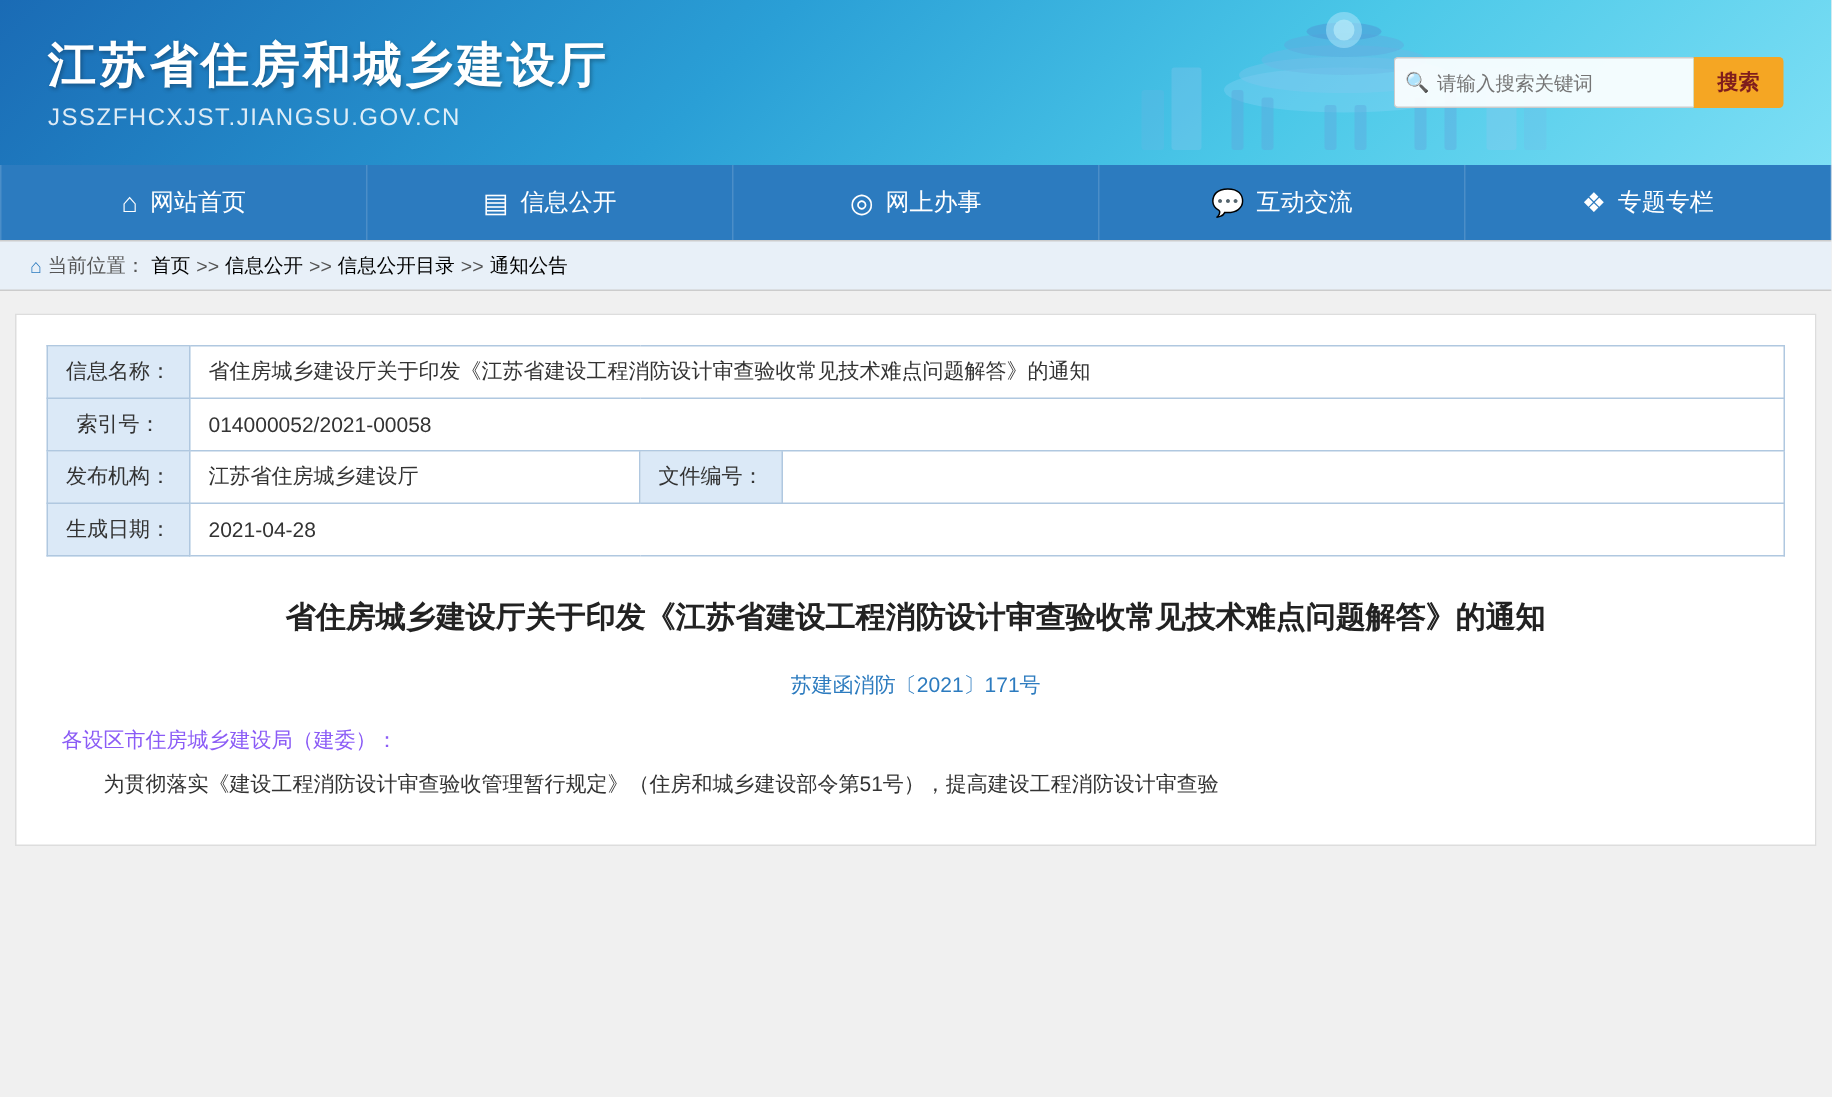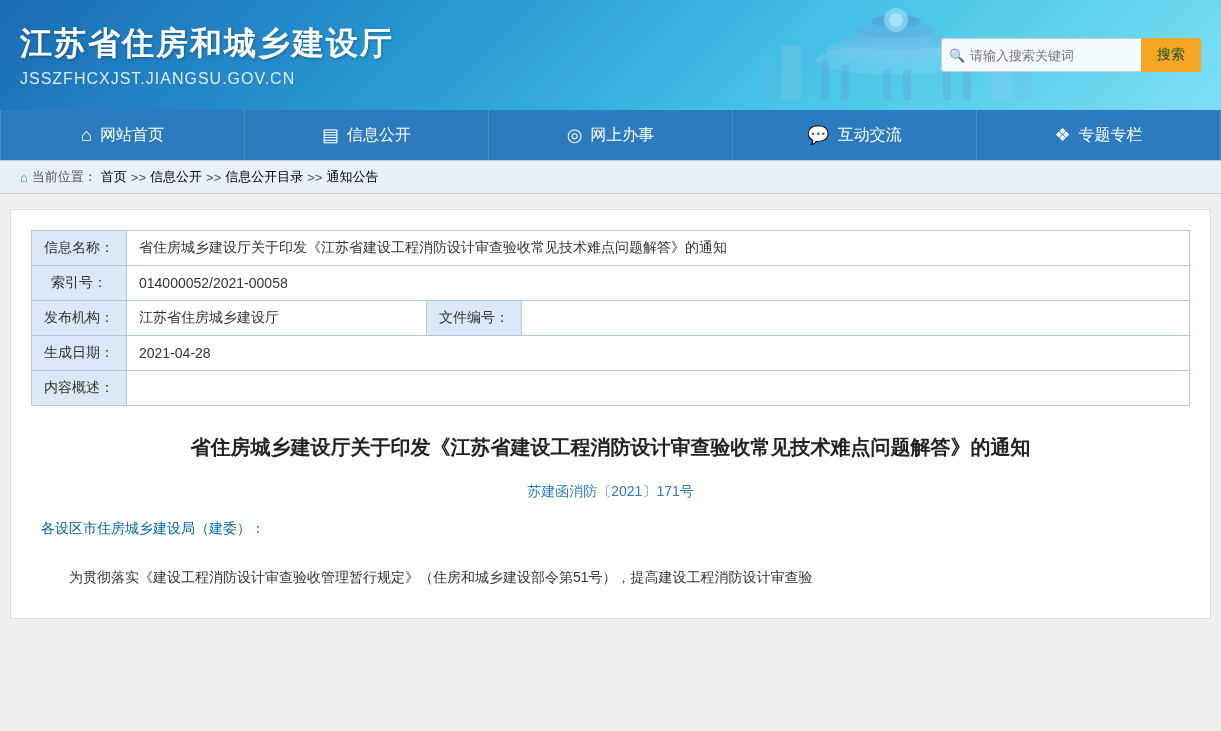--- a/index.html
+++ b/index.html
@@ -5,21 +5,21 @@
     * { margin: 0; padding: 0; box-sizing: border-box; }
     body { font-family: "Microsoft YaHei", SimHei, Arial, sans-serif; font-size: 14px; background: #f0f0f0; width: 1221px; }
 
     
     .header {
       background: linear-gradient(135deg, #1a6bb5 0%, #2a9fd6 40%, #4bc8e8 70%, #7ddff5 100%);
       height: 110px;
       display: flex;
       align-items: center;
       justify-content: space-between;
-      padding: 0 20px;
+      padding: 0 32px;
       position: relative;
       overflow: hidden;
       gap: 24px;
     }
     .header-logo {
       z-index: 1;
     }
     .header-logo .title-cn {
       font-size: 32px;
       font-weight: bold;
@@ -161,22 +161,22 @@
     }
 
     
     .content-section {
       font-size: 14px;
       color: #333;
       line-height: 1.8;
       padding: 0 10px;
     }
     .content-section .recipient {
-      color: #0369a1;
-      margin-bottom: 24px;
+      color: #8b5cf6;
+      margin-bottom: 4px;
     }
     .content-section p {
       text-indent: 2em;
       margin-bottom: 8px;
     }
 
     
     .header-building {
       position: absolute;
       right: 150px;
@@ -220,21 +220,21 @@
   <div class="header-logo">
     <div class="title-cn">江苏省住房和城乡建设厅</div>
     <div class="title-en">JSSZFHCXJST.JIANGSU.GOV.CN</div>
   </div>
 
   <div class="header-search">
     <div style="position:relative;">
       <span style="position:absolute;left:8px;top:50%;transform:translateY(-50%);color:#aaa;font-size:13px;">🔍</span>
       <input type="text" style="padding-left: 28px; width: 200px; height: 34px; border-top: 1px solid rgb(204, 204, 204); border-bottom: 1px solid rgb(204, 204, 204); border-left: 1px solid rgb(204, 204, 204); border-image: initial; border-right: none; background: rgba(255, 255, 255, 0.92); border-radius: 3px 0px 0px 3px; font-size: 13px; outline: none; color: rgb(153, 153, 153);" placeholder="请输入搜索关键词">
     </div>
-    <button style="height:34px;padding:0 16px;background:#f5a623;color:#14532d;border:none;font-size:14px;cursor:pointer;border-radius:0 3px 3px 0;font-weight:normal;">搜索</button>
+    <button style="height:34px;padding:0 16px;background:#f5a623;color:#7f1d1d;border:none;font-size:14px;cursor:pointer;border-radius:0 3px 3px 0;font-weight:bold;">搜索</button>
   </div>
 </div>
 
 <nav class="nav">
   <div class="nav-item">
     <span class="nav-icon">⌂</span>
     <span>网站首页</span>
   </div>
   <div class="nav-item">
     <span class="nav-icon">▤</span>
@@ -281,24 +281,20 @@
       <tr>
         <td class="label-cell">发布机构：</td>
         <td class="value-cell" style="width:300px;margin-left:32px;">江苏省住房城乡建设厅</td>
         <td class="label-cell-sm">文件编号：</td>
         <td class="value-cell"></td>
       </tr>
       <tr>
         <td class="label-cell">生成日期：</td>
         <td class="value-cell" colspan="3">2021-04-28</td>
       </tr>
-      <tr>
-        <td class="label-cell">内容概述：</td>
-        <td class="value-cell" colspan="3" style="height:30px;"></td>
-      </tr>
     </tbody>
   </table>
 
   <div class="article-title">省住房城乡建设厅关于印发《江苏省建设工程消防设计审查验收常见技术难点问题解答》的通知</div>
 
   <div class="sub-info">苏建函消防〔2021〕171号</div>
 
   <div class="content-section">
     <div class="recipient">各设区市住房城乡建设局（建委）：</div>
     <p>为贯彻落实《建设工程消防设计审查验收管理暂行规定》（住房和城乡建设部令第51号），提高建设工程消防设计审查验</p>

